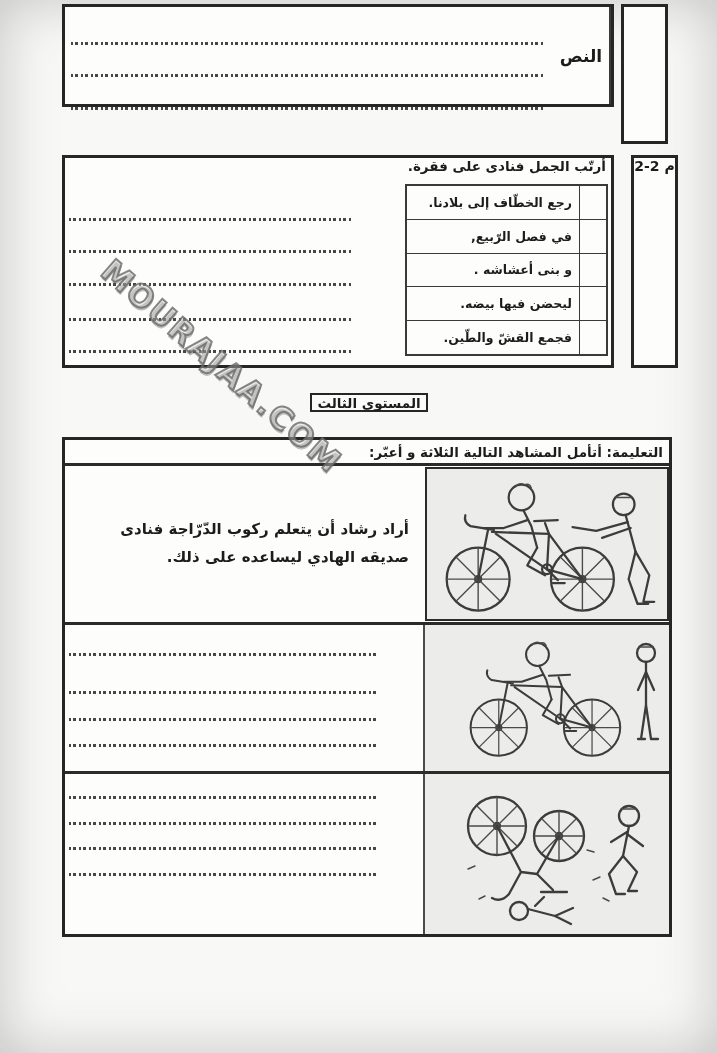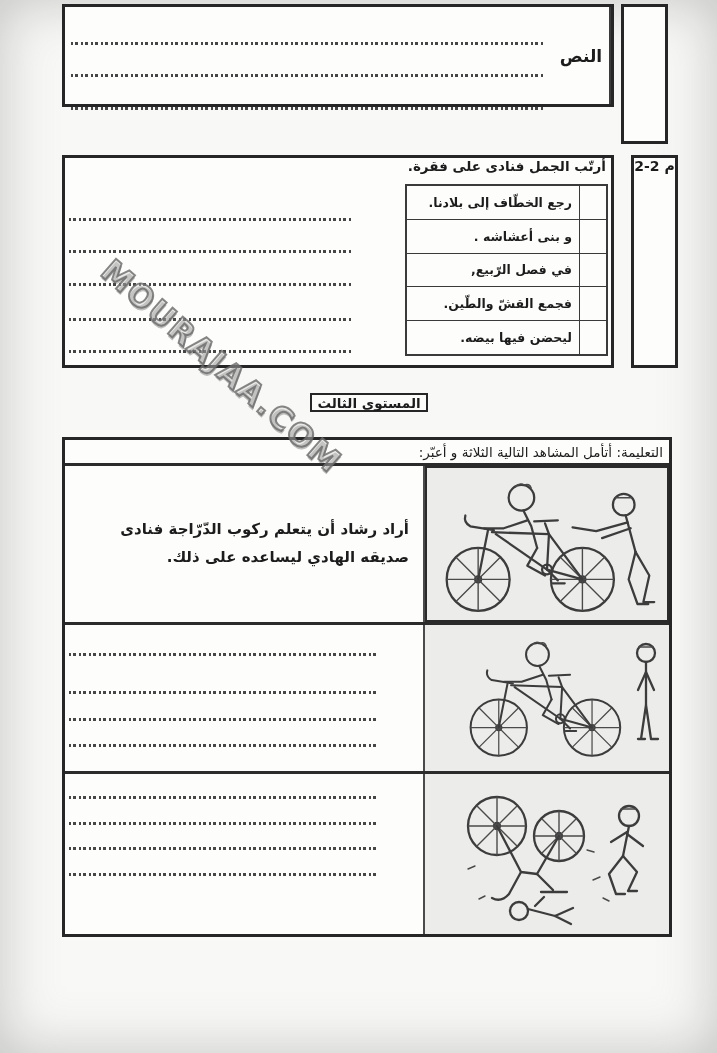--- a/index.html
+++ b/index.html
@@ -72,24 +72,24 @@
     font-weight: bold; font-size: 13.5px; direction: rtl;
   }
 
   
   #scenes-box { left: 62px; top: 437px; width: 610px; height: 500px;
     display: flex; flex-direction: column; }
   #instruction-bar {
     height: 26px; border-bottom: 3px solid #2b2b2b;
     display: flex; align-items: center; justify-content: flex-start;
     direction: rtl; padding: 4px 6px;
-    font-weight: normal; font-size: 13.5px; white-space: nowrap;
+    font-weight: bold; font-size: 13.5px; white-space: nowrap;
   }
   .scene { display: flex; }
-  #scene-1 { height: 156px; }
+  #scene-1 { height: 156px; align-items: center; }
   #scene-2 { height: 146px; }
   #scene-3 { flex: 1; }
   .scene-divider { height: 3px; background: #2b2b2b; }
   .write-area {
     position: relative; width: 360px; border-right: 2px solid #4a4a4a;
   }
   .img-area {
     flex: 1; background: #ececea; position: relative;
     display: flex; align-items: center; justify-content: center;
   }
@@ -138,33 +138,33 @@
   <div class="box" id="order-box">
     <div id="order-title">أرتّب الجمل فنادى على فقرة.</div>
 
     <div id="order-table">
       <div class="row">
         <div class="num-cell"></div>
         <div class="sent-cell">رجع الخطّاف إلى بلادنا.</div>
       </div>
       <div class="row">
         <div class="num-cell"></div>
+        <div class="sent-cell">في فصل الرّبيع,</div>
+      </div>
+      <div class="row">
+        <div class="num-cell"></div>
         <div class="sent-cell">و بنى أعشاشه .</div>
       </div>
       <div class="row">
         <div class="num-cell"></div>
-        <div class="sent-cell">في فصل الرّبيع,</div>
+        <div class="sent-cell">ليحضن فيها بيضه.</div>
       </div>
       <div class="row">
         <div class="num-cell"></div>
         <div class="sent-cell">فجمع القشّ والطّين.</div>
-      </div>
-      <div class="row">
-        <div class="num-cell"></div>
-        <div class="sent-cell">ليحضن فيها بيضه.</div>
       </div>
     </div>
 
     <div class="wline" style="left:4px; width:282px; top:60px;"></div>
     <div class="wline" style="left:4px; width:282px; top:92px;"></div>
     <div class="wline" style="left:4px; width:282px; top:125px;"></div>
     <div class="wline" style="left:4px; width:282px; top:160px;"></div>
     <div class="wline" style="left:4px; width:282px; top:192px;"></div>
   </div>
 

